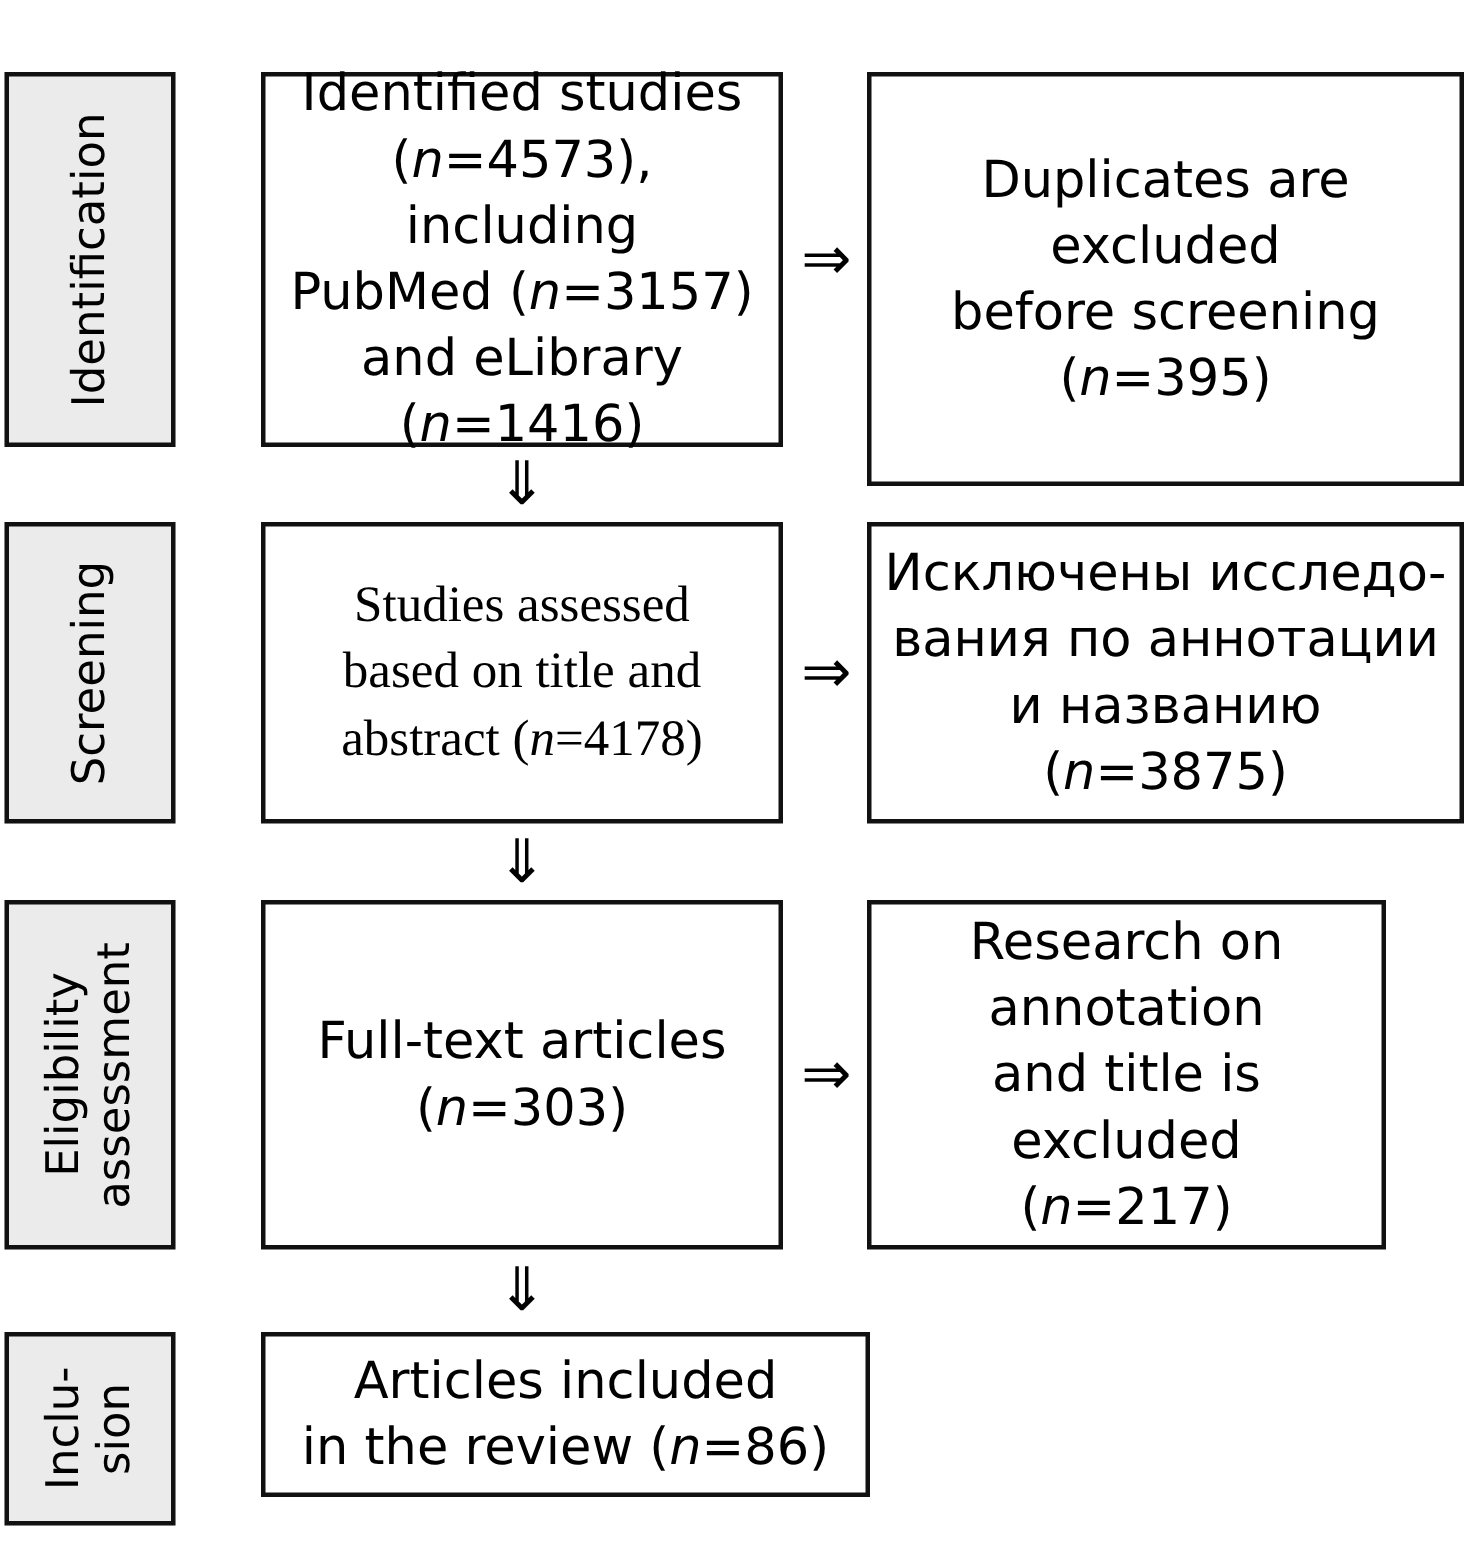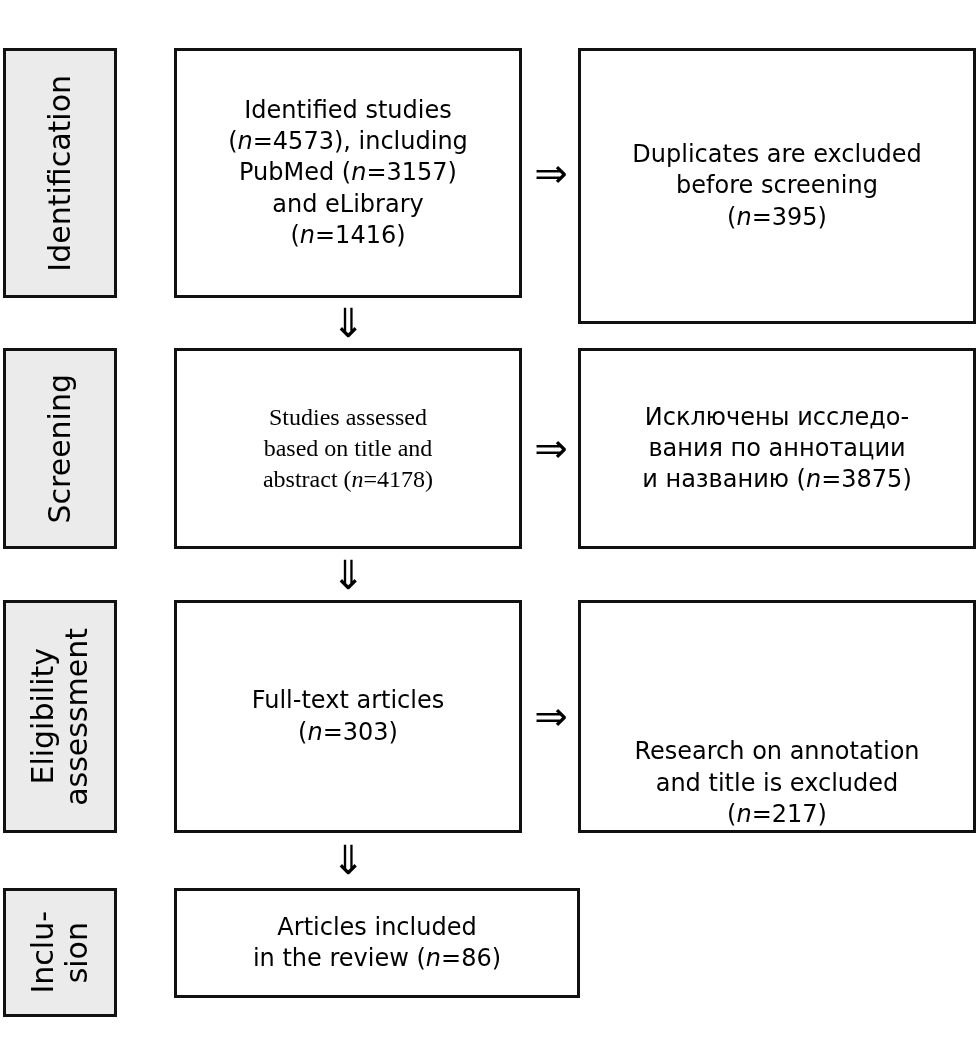--- a/index.html
+++ b/index.html
@@ -21,21 +21,21 @@
     position: absolute;
     box-sizing: border-box;
     border: 3px solid #111111;
     background: #ffffff;
     display: flex;
     align-items: center;
     justify-content: center;
     text-align: center;
   }
   .box .txt {
-    font-size: 24px;
+    font-size: 34px;
     line-height: 1.30;
     letter-spacing: 0px;
     padding: 0 8px;
     white-space: pre-line;
   }
 
   
   .stage {
     position: absolute;
     box-sizing: border-box;
@@ -120,21 +120,21 @@
 before screening
 (<i class="nvar">n</i>=395)</span>
 </div>
 
 <div class="box" style="left:578px; top:348px; width:398px; height:201px;text-align:center;">
   <span class="txt">Исключены исследо-
 вания по аннотации
 и названию (<i class="nvar">n</i>=3875)</span>
 </div>
 
-<div class="box" style="left:578px; top:600px; width:398px; height:233px;align-items:flex-end;">
+<div class="box" style="left:578px; top:600px; width:346px; height:233px;">
   <span class="txt">Research on annotation
 and title is excluded
 (<i class="nvar">n</i>=217)</span>
 </div>
 
 <div class="arrow arrow-right" style="left:524px; top:153px; width:54px;">⇒</div>
 
 <div class="arrow arrow-right" style="left:524px; top:428px; width:54px;">⇒</div>
 
 <div class="arrow arrow-right" style="left:524px; top:696px; width:54px;">⇒</div>

